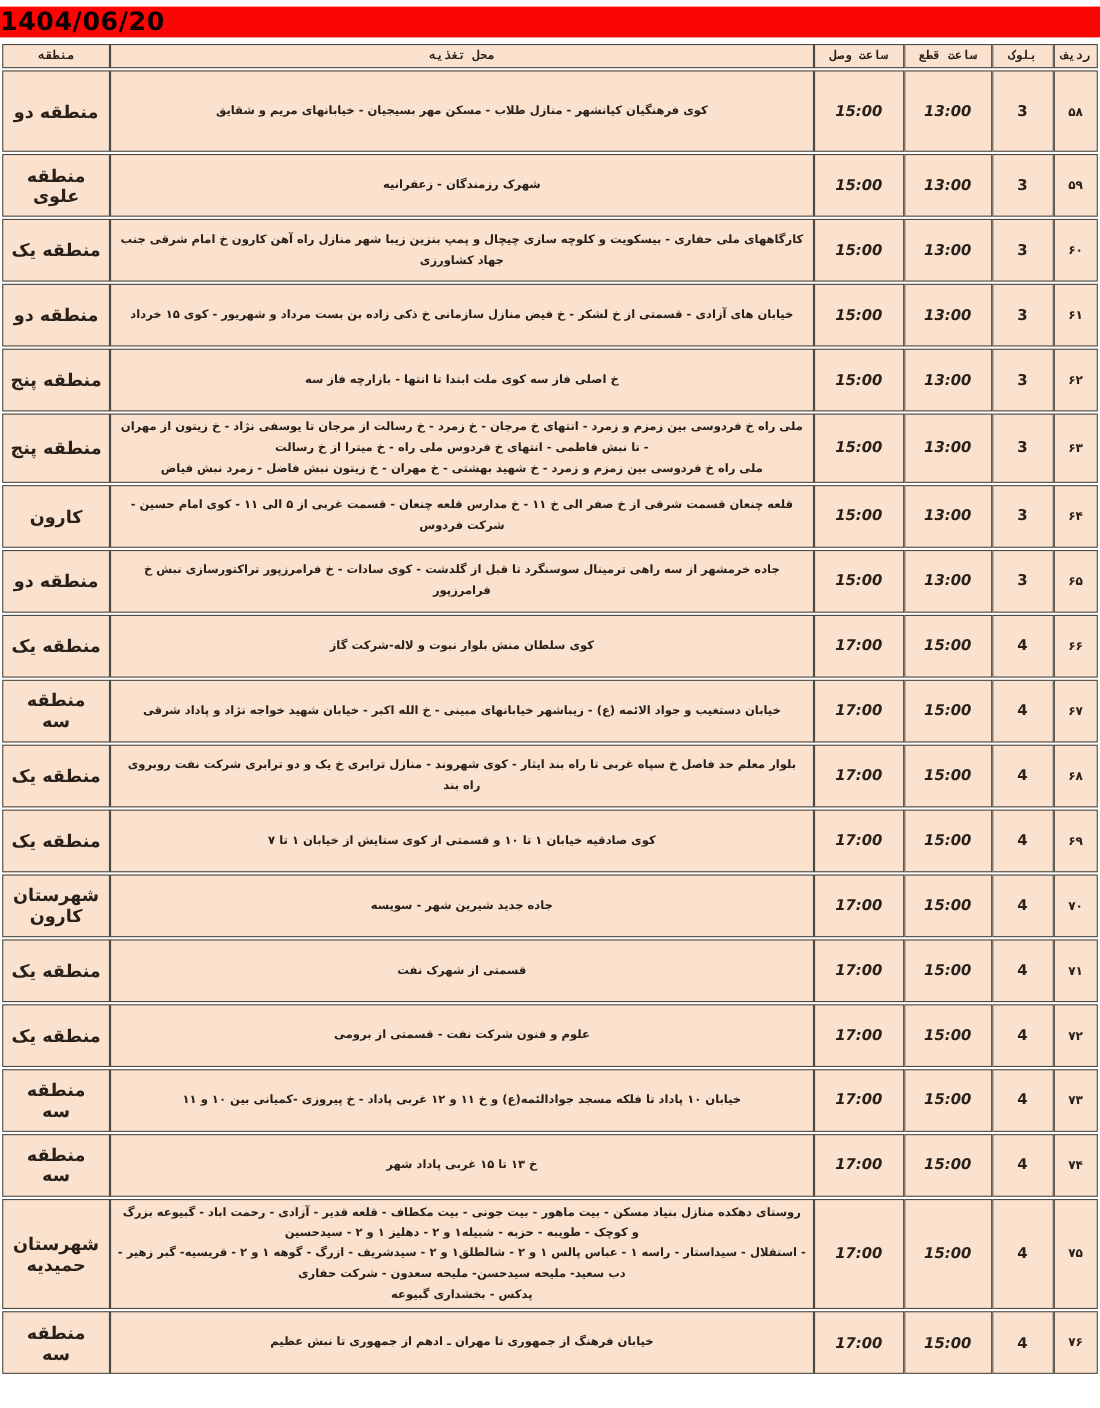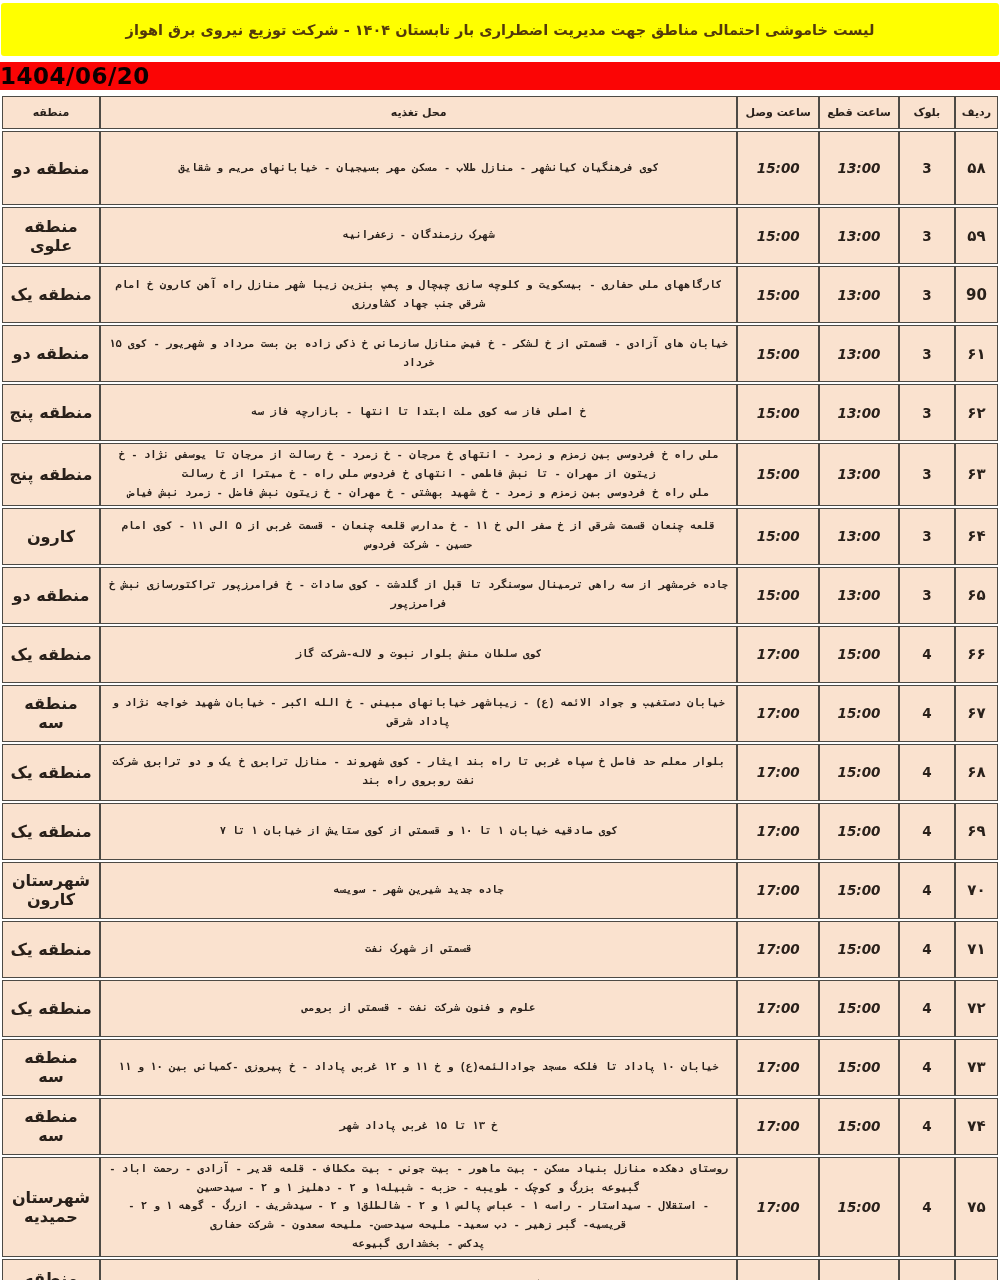--- a/index.html
+++ b/index.html
@@ -41,37 +41,34 @@
     border-collapse:separate;border-spacing:0 2px;
     background:#ffffff;
   }
   table.sched th, table.sched td{
     border:1px solid var(--border-color);
     background:var(--cell-bg);
     text-align:center;vertical-align:middle;
     font-weight:bold;color:var(--cell-text);
     padding:2px 6px;
   }
-  thead th{height:33px;font-size:11px;padding:1px 4px;}
+  thead th{height:22px;font-size:11px;padding:1px 4px;font-family:Liberation Mono, monospace;}
   tbody td{height:57px;}
   tbody tr:first-child td{height:74px;}
-  td.c-row{font-size:15px;}
+  td.c-row{font-size:11px;}
   td.c-block{font-size:13.5px;font-family:"DejaVu Sans",sans-serif;}
   td.c-cut, td.c-connect{font-size:13.5px;direction:ltr;font-style:italic;}
-  td.c-feed{font-size:10.5px;line-height:1.8;white-space:pre-line;padding:3px 10px;font-family:Liberation Mono, monospace;}
+  td.c-feed{font-size:10.5px;line-height:1.8;white-space:pre-line;padding:3px 10px;}
   td.c-region{font-size:16px;}
 </style>
 </head>
 <body>
 
 <div class="page">
 
-  <div class="banner-yellow">
-    <span class="title">لیست خاموشی احتمالی مناطق جهت مدیریت اضطراری بار تابستان ۱۴۰۴ - شرکت توزیع نیروی برق اهواز</span>
-  </div>
 
   <div class="banner-red">
     <span class="date">1404/06/20</span>
   </div>
 
   <table class="sched">
     <colgroup>
       <col style="width:38px">
         <col style="width:56px">
         <col style="width:80px">
@@ -100,21 +97,21 @@
   </tr>
         <tr>
     <td class="c-row">۵۹</td>
     <td class="c-block">3</td>
     <td class="c-cut">13:00</td>
     <td class="c-connect">15:00</td>
     <td class="c-feed">شهرک رزمندگان - زعفرانیه</td>
     <td class="c-region">منطقه علوی</td>
   </tr>
         <tr>
-    <td class="c-row">90</td>
+    <td class="c-row">۶۰</td>
     <td class="c-block">3</td>
     <td class="c-cut">13:00</td>
     <td class="c-connect">15:00</td>
     <td class="c-feed">کارگاههای ملی حفاری - بیسکویت و کلوچه سازی چیچال و پمپ بنزین زیبا شهر منازل راه آهن کارون خ امام شرقی جنب جهاد کشاورزی</td>
     <td class="c-region">منطقه یک</td>
   </tr>
         <tr>
     <td class="c-row">۶۱</td>
     <td class="c-block">3</td>
     <td class="c-cut">13:00</td>

